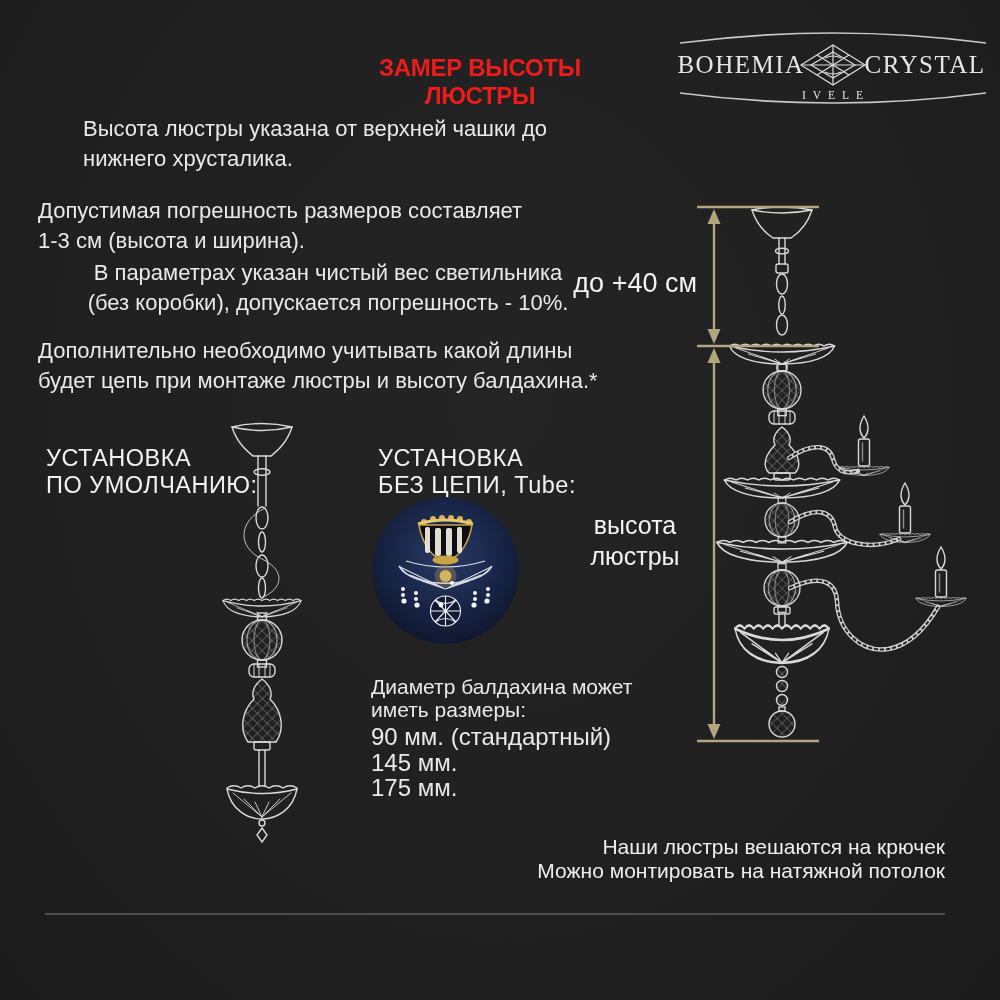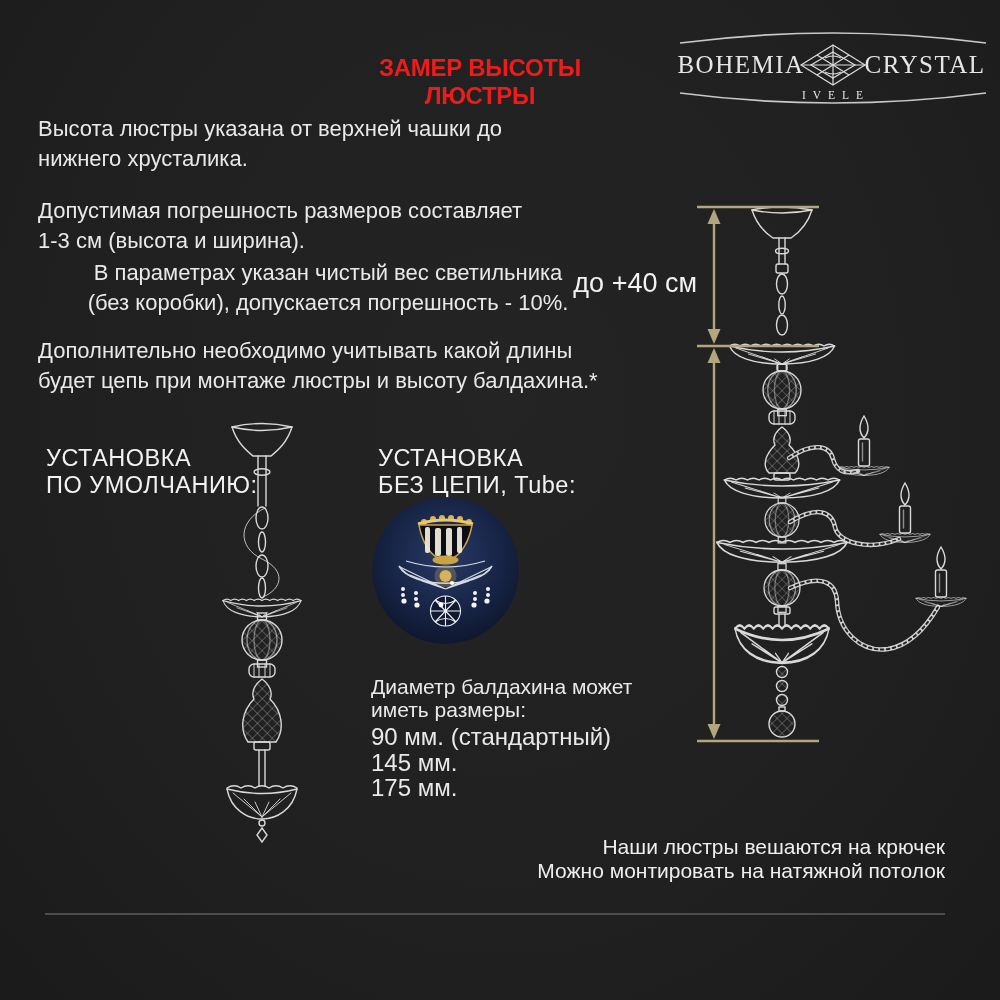--- a/index.html
+++ b/index.html
@@ -9,21 +9,21 @@
     font-family:"Liberation Sans","DejaVu Sans",sans-serif;
     color:#e9e9e9;
   }
   .abs{position:absolute;}
   .pre{white-space:pre-line;}
   .page-title{
     left:352px;top:54px;width:256px;text-align:center;
     font-size:24px;font-weight:700;letter-spacing:-0.3px;color:#ee1b1b;
   }
   .para{left:38px;width:580px;font-size:22px;line-height:30px;color:#e9e9e9;}
-  .p1{top:114px;} .p2{top:196px;} .p3{top:258px;text-align:center;} .p4{top:336px;}
+  .p1{top:114px;margin-left:45px;} .p2{top:196px;} .p3{top:258px;text-align:center;} .p4{top:336px;}
   .section-label{
     font-size:23.5px;line-height:27px;letter-spacing:0.5px;color:#f2f2f2;
   }
   .label-default{left:46px;top:445px;width:230px;}
   .label-nochain{left:378px;top:445px;width:220px;}
   .measure-label{color:#f2f2f2;}
   .chain-allow{left:502px;top:268px;width:195px;text-align:right;font-size:27px;}
   .height-label{left:575px;top:510px;width:120px;text-align:center;font-size:25px;line-height:31px;}
   .canopy-intro{left:371px;top:675px;width:300px;font-size:21px;line-height:23px;}
   .canopy-sizes{left:371px;top:724px;width:300px;font-size:24px;line-height:25.5px;}
@@ -71,20 +71,22 @@
 (без коробки), допускается погрешность - 10%.</div>
   <div class="abs para pre p4">Дополнительно необходимо учитывать какой длины
 будет цепь при монтаже люстры и высоту балдахина.*</div>
 
   <div class="abs section-label pre label-default">УСТАНОВКА
 ПО УМОЛЧАНИЮ:</div>
   <div class="abs section-label pre label-nochain">УСТАНОВКА
 БЕЗ ЦЕПИ, Tube:</div>
 
   <div class="abs measure-label chain-allow">до +40 см</div>
+  <div class="abs measure-label pre height-label">высота
+люстры</div>
 
   <div class="abs canopy-intro pre">Диаметр балдахина может
 иметь размеры:</div>
   <div class="abs canopy-sizes">
     <div>90 мм. (стандартный)</div>
     <div>145 мм.</div>
     <div>175 мм.</div>
   </div>
 
   <div class="abs footnotes">

